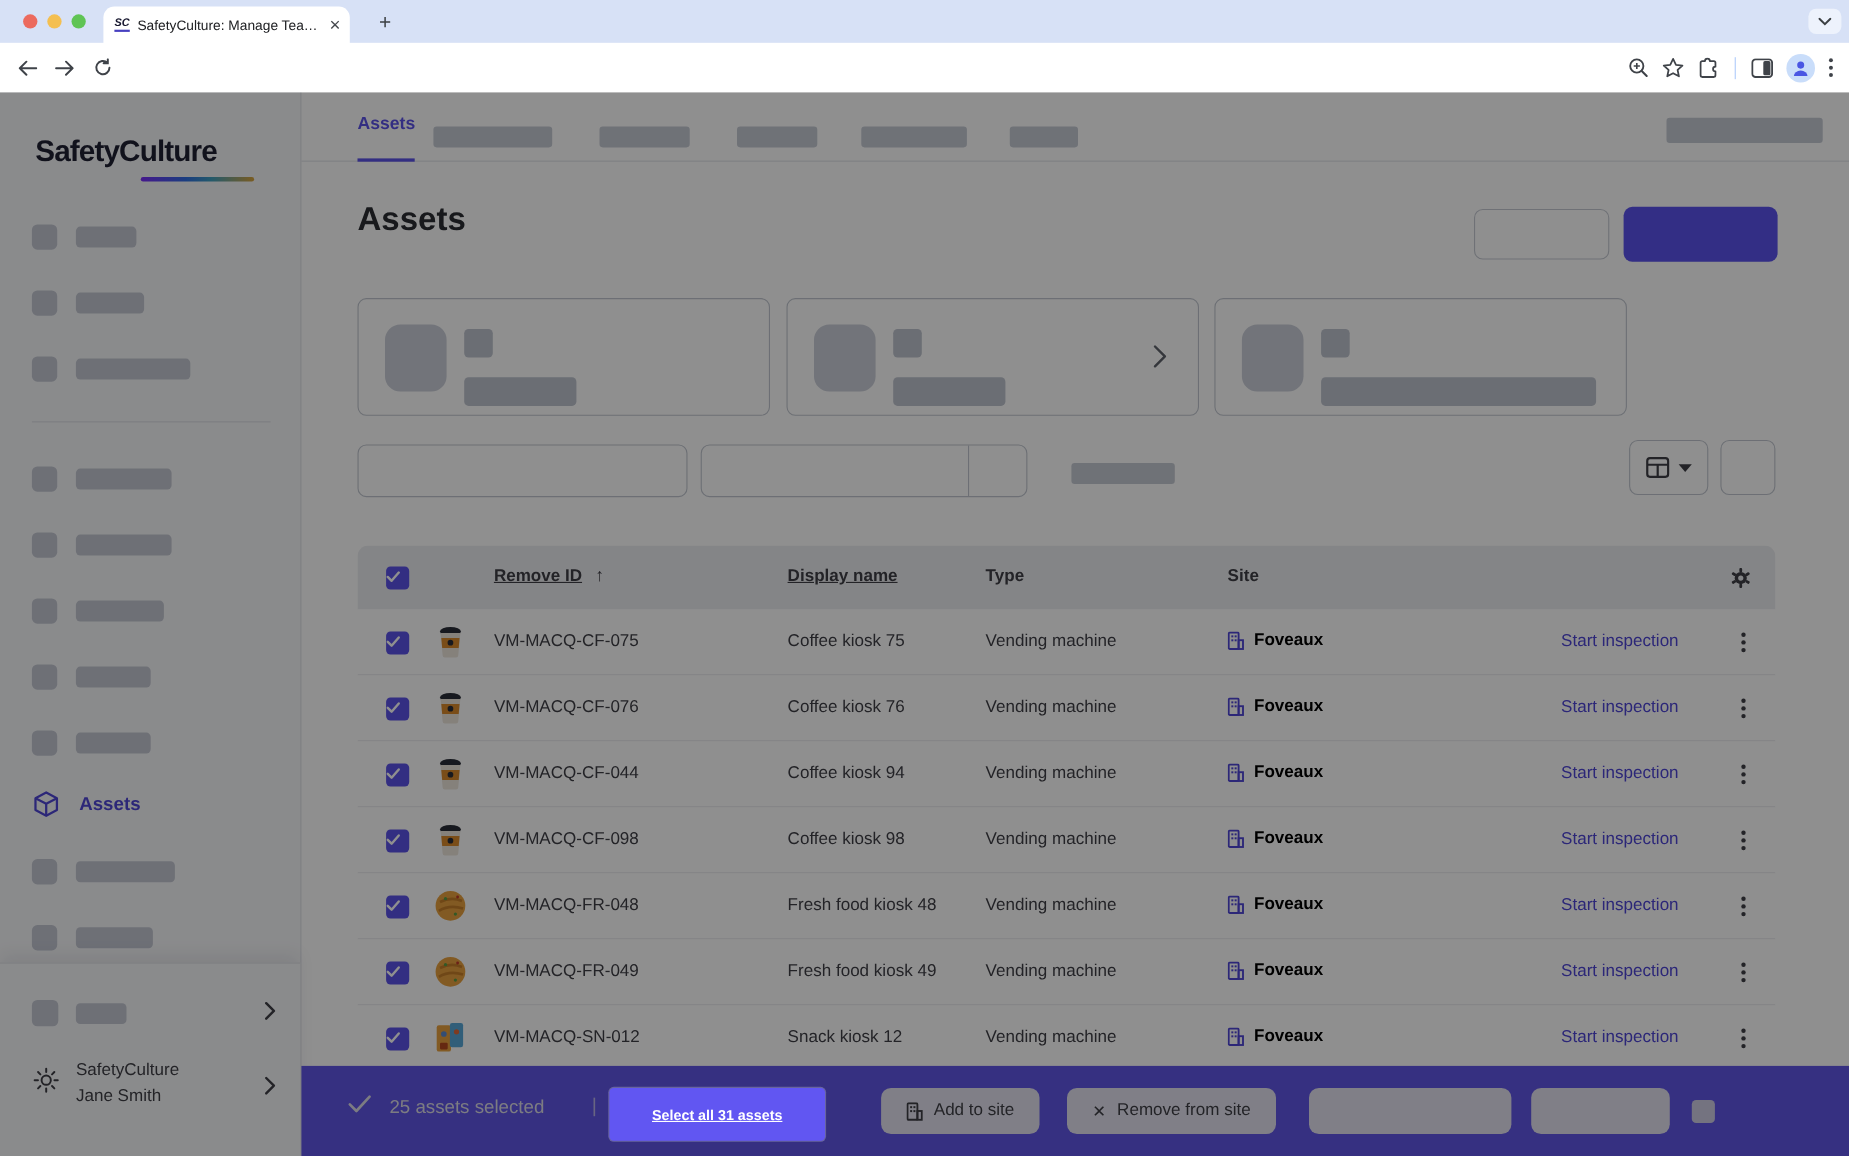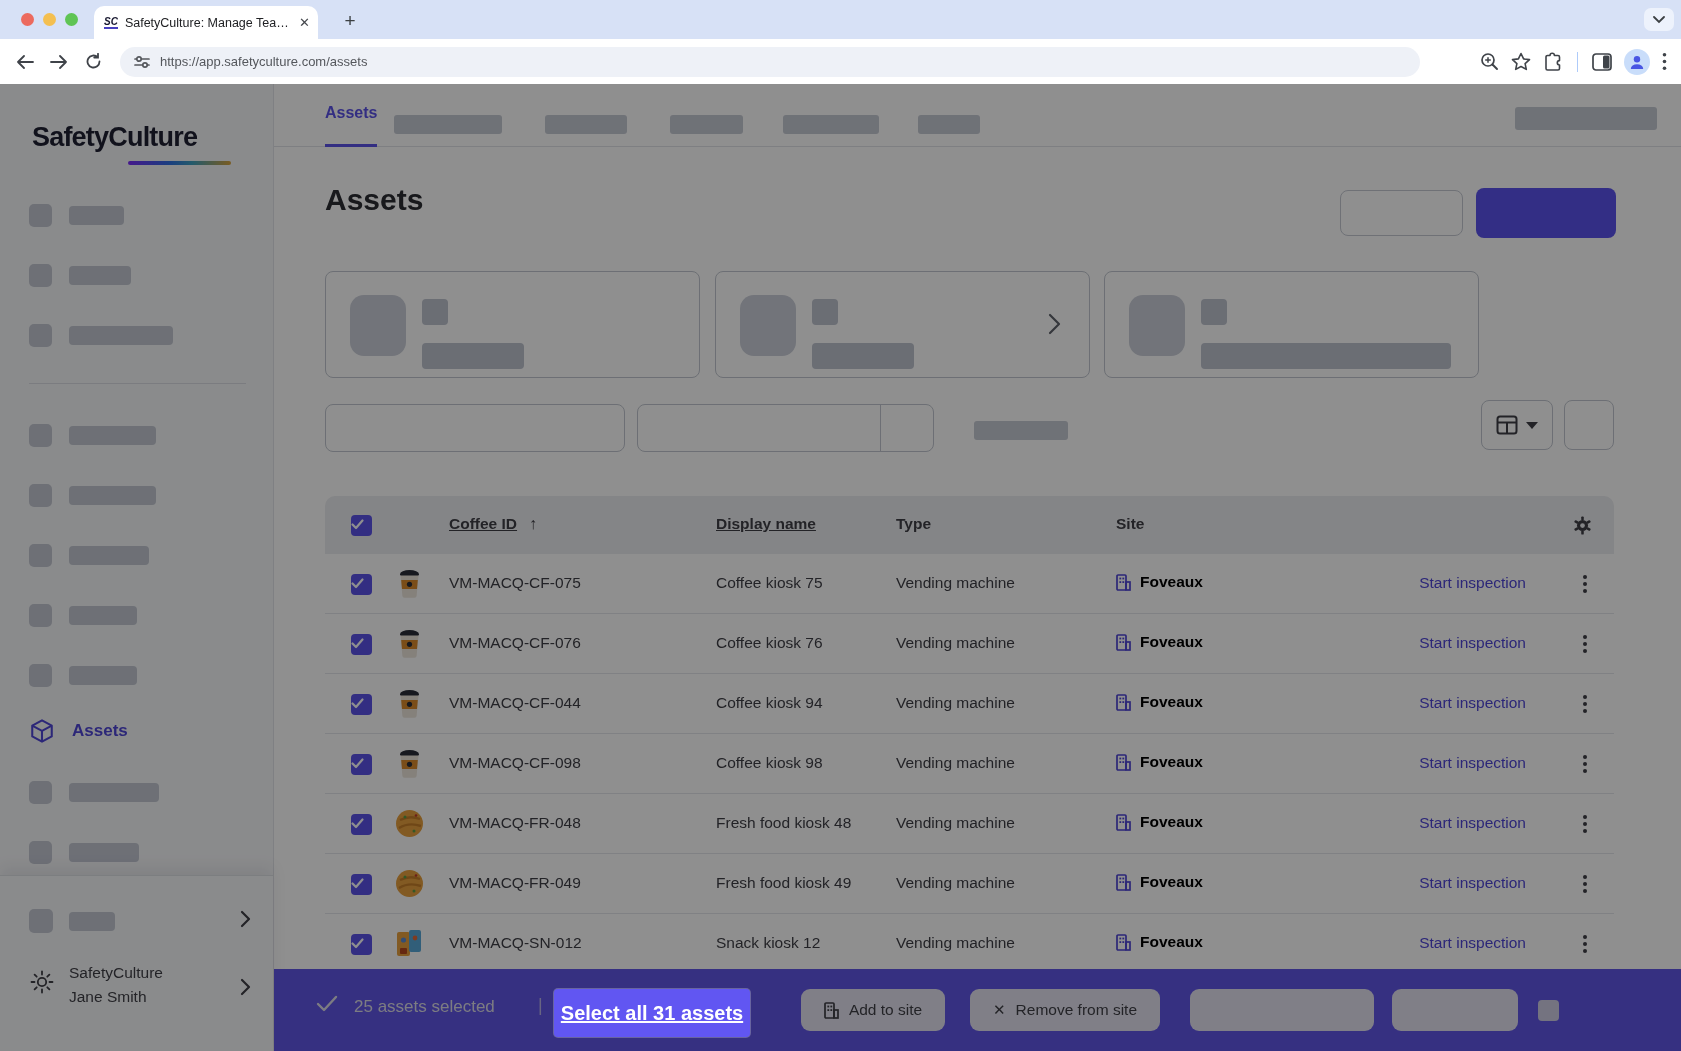--- a/index.html
+++ b/index.html
@@ -121,21 +121,21 @@
   .kebab i { width:4px; height:4px; border-radius:50%; background:#3F3F46; }
 
   
   .selbar { position:absolute; left:274px; top:885px; width:1407px; height:82px; background:#6156E6; }
   .selbar .check { position:absolute; left:42px; top:26px; color:#E6E5EE; }
   .sel-text { position:absolute; left:80px; top:28px; font-size:17px; color:#DEDDE8; }
   .sel-div { position:absolute; left:264px; top:26px; font-size:18px; color:#B9B4E8; }
   .select-all { position:absolute; left:280px; top:20px; width:196px; height:48px; background:#6156F2;
     border-radius:4px; display:flex; align-items:center; justify-content:center;
     z-index:60; box-shadow:0 0 0 1px rgba(255,255,255,0.25); }
-  .select-all span { color:#fff; font-size:20px; font-weight:bold; text-decoration:underline; }
+  .select-all span { color:#fff; font-size:13px; font-weight:bold; text-decoration:underline; }
   .barbtn { position:absolute; top:20px; height:42px; background:#E4E3F0; border:none; border-radius:9px;
     display:flex; align-items:center; justify-content:center; gap:10px; font-size:15.5px; color:#3F3F46;
     font-family:"Liberation Sans", sans-serif; }
   .bb-add { left:527px; width:144px;text-align:center; }
   .bb-remove { left:696px; width:190px; }
   .bb-ph1 { left:916px; width:184px; }
   .bb-ph2 { left:1118px; width:126px; }
   .bar-square { position:absolute; left:1264px; top:31px; width:21px; height:21px; border-radius:4px;
     background:#CFCDE4; }
   .xmark { font-size:15px; color:#3F3F46; }
@@ -175,29 +175,20 @@
   </div>
   <div class="navbtn">
     <svg width="18" height="14" viewBox="0 0 18 14">
         <path d="M10 1 L16 7 L10 13 M16 7 H1" fill="none" stroke="#3F4349" stroke-width="1.8" stroke-linecap="round" stroke-linejoin="round"></path>
       </svg>
   </div>
   <div class="navbtn">
     <svg width="17" height="17" viewBox="0 0 17 17">
         <path d="M14.5 8.5 a6 6 0 1 1 -1.8 -4.3 M13 0.8 V4.6 H9.2" fill="none" stroke="#3F4349" stroke-width="1.8" stroke-linecap="round"></path>
       </svg>
-  </div>
-  <div class="urlbar">
-    <svg width="16" height="14" viewBox="0 0 16 14">
-      <line x1="1" y1="4" x2="15" y2="4" stroke="#54575C" stroke-width="1.7" stroke-linecap="round"></line>
-      <circle cx="5" cy="4" r="2.2" fill="#EEF1F7" stroke="#54575C" stroke-width="1.7"></circle>
-      <line x1="1" y1="10" x2="15" y2="10" stroke="#54575C" stroke-width="1.7" stroke-linecap="round"></line>
-      <circle cx="11" cy="10" r="2.2" fill="#EEF1F7" stroke="#54575C" stroke-width="1.7"></circle>
-    </svg>
-    <span class="url">https://app.safetyculture.com/assets</span>
   </div>
   <div class="tbicons">
     <svg width="19" height="19" viewBox="0 0 19 19">
       <circle cx="8" cy="8" r="6" fill="none" stroke="#3F4349" stroke-width="1.7"></circle>
       <line x1="12.5" y1="12.5" x2="17" y2="17" stroke="#3F4349" stroke-width="1.9" stroke-linecap="round"></line>
       <line x1="5.2" y1="8" x2="10.8" y2="8" stroke="#3F4349" stroke-width="1.5"></line>
         <line x1="8" y1="5.2" x2="8" y2="10.8" stroke="#3F4349" stroke-width="1.5"></line>
     </svg>
     <svg width="20" height="19" viewBox="0 0 20 19">
       <path d="M10 1.5 L12.6 6.9 L18.5 7.6 L14.1 11.6 L15.3 17.4 L10 14.5 L4.7 17.4 L5.9 11.6 L1.5 7.6 L7.4 6.9 Z" fill="none" stroke="#3F4349" stroke-width="1.6" stroke-linejoin="round"></path>
@@ -352,21 +343,21 @@
     </div>
     <div class="sqbtn"></div>
 
     <div class="table">
       <div class="thead">
         <span class="cb col-cb" style="position:absolute;">
           <svg width="13" height="11" viewBox="0 0 13 11">
               <polyline points="1.5,5.5 5,9 11.5,1.5" fill="none" stroke="#fff" stroke-width="2.2" stroke-linecap="round" stroke-linejoin="round"></polyline>
             </svg>
         </span>
-        <span class="hcell col-id sortable"><span>Coffee ID</span><span class="sort-arrow">↑</span></span>
+        <span class="hcell col-id sortable"><span>Remove ID</span><span class="sort-arrow">↑</span></span>
         <span class="hcell col-name sortable">Display name</span>
         <span class="hcell col-type">Type</span>
         <span class="hcell col-site">Site</span>
         <span class="gear-right">
           <svg width="19" height="19" viewBox="0 0 24 24">
             <g fill="#3F3F46">
                 <circle cx="12" cy="12" r="7"></circle>
               <rect x="10.4" y="0.5" width="3.2" height="5" rx="1.2"></rect>
                 <rect x="10.4" y="18.5" width="3.2" height="5" rx="1.2"></rect>
               <rect x="10.4" y="0.5" width="3.2" height="5" rx="1.2" transform="rotate(60 12 12)"></rect>

